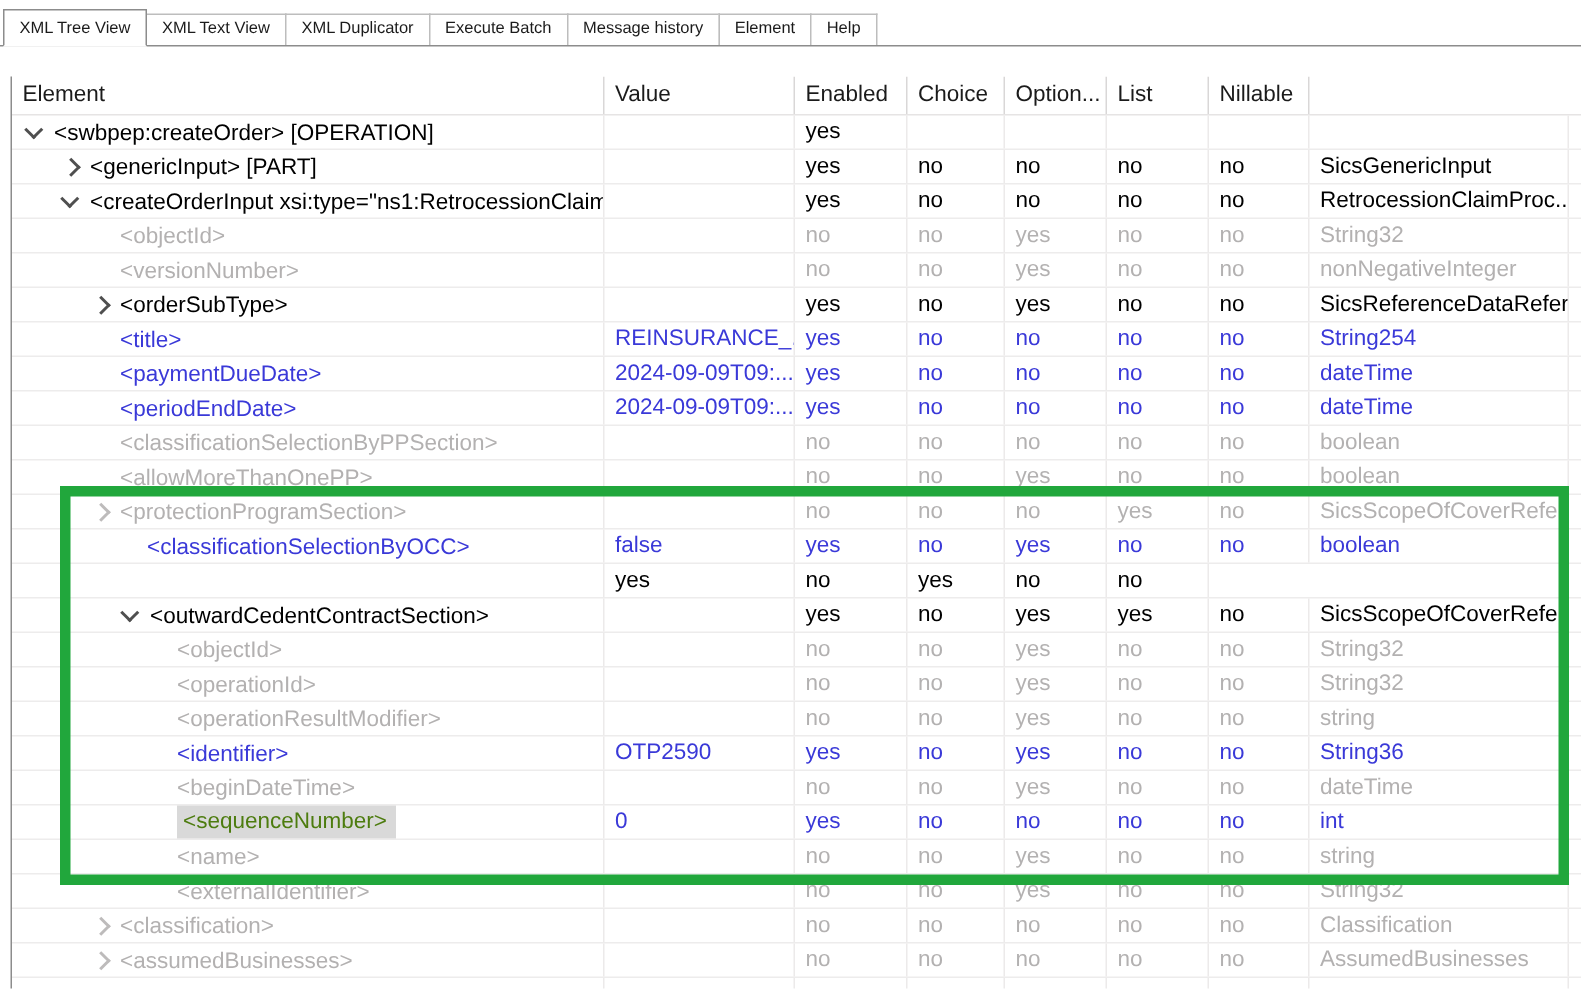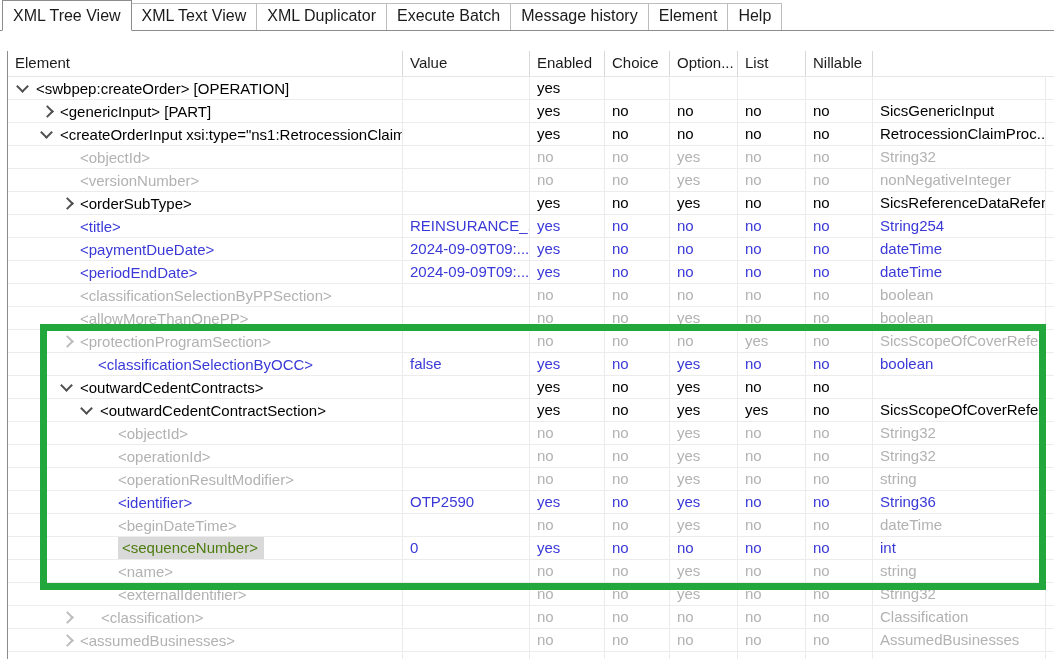--- a/index.html
+++ b/index.html
@@ -8,21 +8,21 @@
     background:#ffffff;font-family:"Liberation Sans", sans-serif;
     -webkit-font-smoothing:antialiased;
   }
   
   .tabbar{
     position:absolute;top:0;left:0;right:0;height:31px;box-sizing:border-box;
     display:flex;align-items:flex-end;padding-left:2px;background:#ffffff;
     border-bottom:1px solid #8c8c8c;z-index:3;
   }
   .tab{
-    font-size:16px;color:#1b1b1b;background:#ffffff;white-space:nowrap;
+    font-size:11px;color:#1b1b1b;background:#ffffff;white-space:nowrap;
     border:1px solid #bdbdbd;border-bottom:none;
     padding:3px 10px 5px 10px;margin-right:-1px;cursor:default;margin-top:41px;
   }
   .tab.active{
     border:1px solid #8c8c8c;border-bottom:1px solid #ffffff;
     margin-bottom:-1px;padding-top:6px;z-index:4;position:relative;
   }
   
   .table-wrap{
     position:absolute;top:31px;left:7px;right:0;bottom:0;
@@ -278,26 +278,20 @@
         <div class="cell">false</div>
         <div class="cell">yes</div>
         <div class="cell">no</div>
         <div class="cell">yes</div>
         <div class="cell">no</div>
         <div class="cell">no</div>
         <div class="cell">boolean</div>
         <div class="cell filler"></div>
       </div>
       <div class="grid-row row state-active">
-        <div class="cell element-cell" style="padding-left: 54px;">
-          <span class="chev down chev-active">
-            <i></i>
-          </span>
-          <span class="el-label">&lt;outwardCedentContracts&gt;</span>
-        </div>
         <div class="cell"></div>
         <div class="cell">yes</div>
         <div class="cell">no</div>
         <div class="cell">yes</div>
         <div class="cell">no</div>
         <div class="cell">no</div>
         <div class="cell filler"></div>
       </div>
       <div class="grid-row row state-active">
         <div class="cell element-cell" style="padding-left: 74px;">
@@ -421,21 +415,21 @@
         <div class="cell"></div>
         <div class="cell">no</div>
         <div class="cell">no</div>
         <div class="cell">yes</div>
         <div class="cell">no</div>
         <div class="cell">no</div>
         <div class="cell">String32</div>
         <div class="cell filler"></div>
       </div>
       <div class="grid-row row state-disabled">
-        <div class="cell element-cell" style="padding-left: 54px; gap: 21px;">
+        <div class="cell element-cell" style="padding-left: 54px;">
           <span class="chev right chev-disabled">
             <i></i>
           </span>
           <span class="el-label">&lt;classification&gt;</span>
         </div>
         <div class="cell"></div>
         <div class="cell">no</div>
         <div class="cell">no</div>
         <div class="cell">no</div>
         <div class="cell">no</div>

